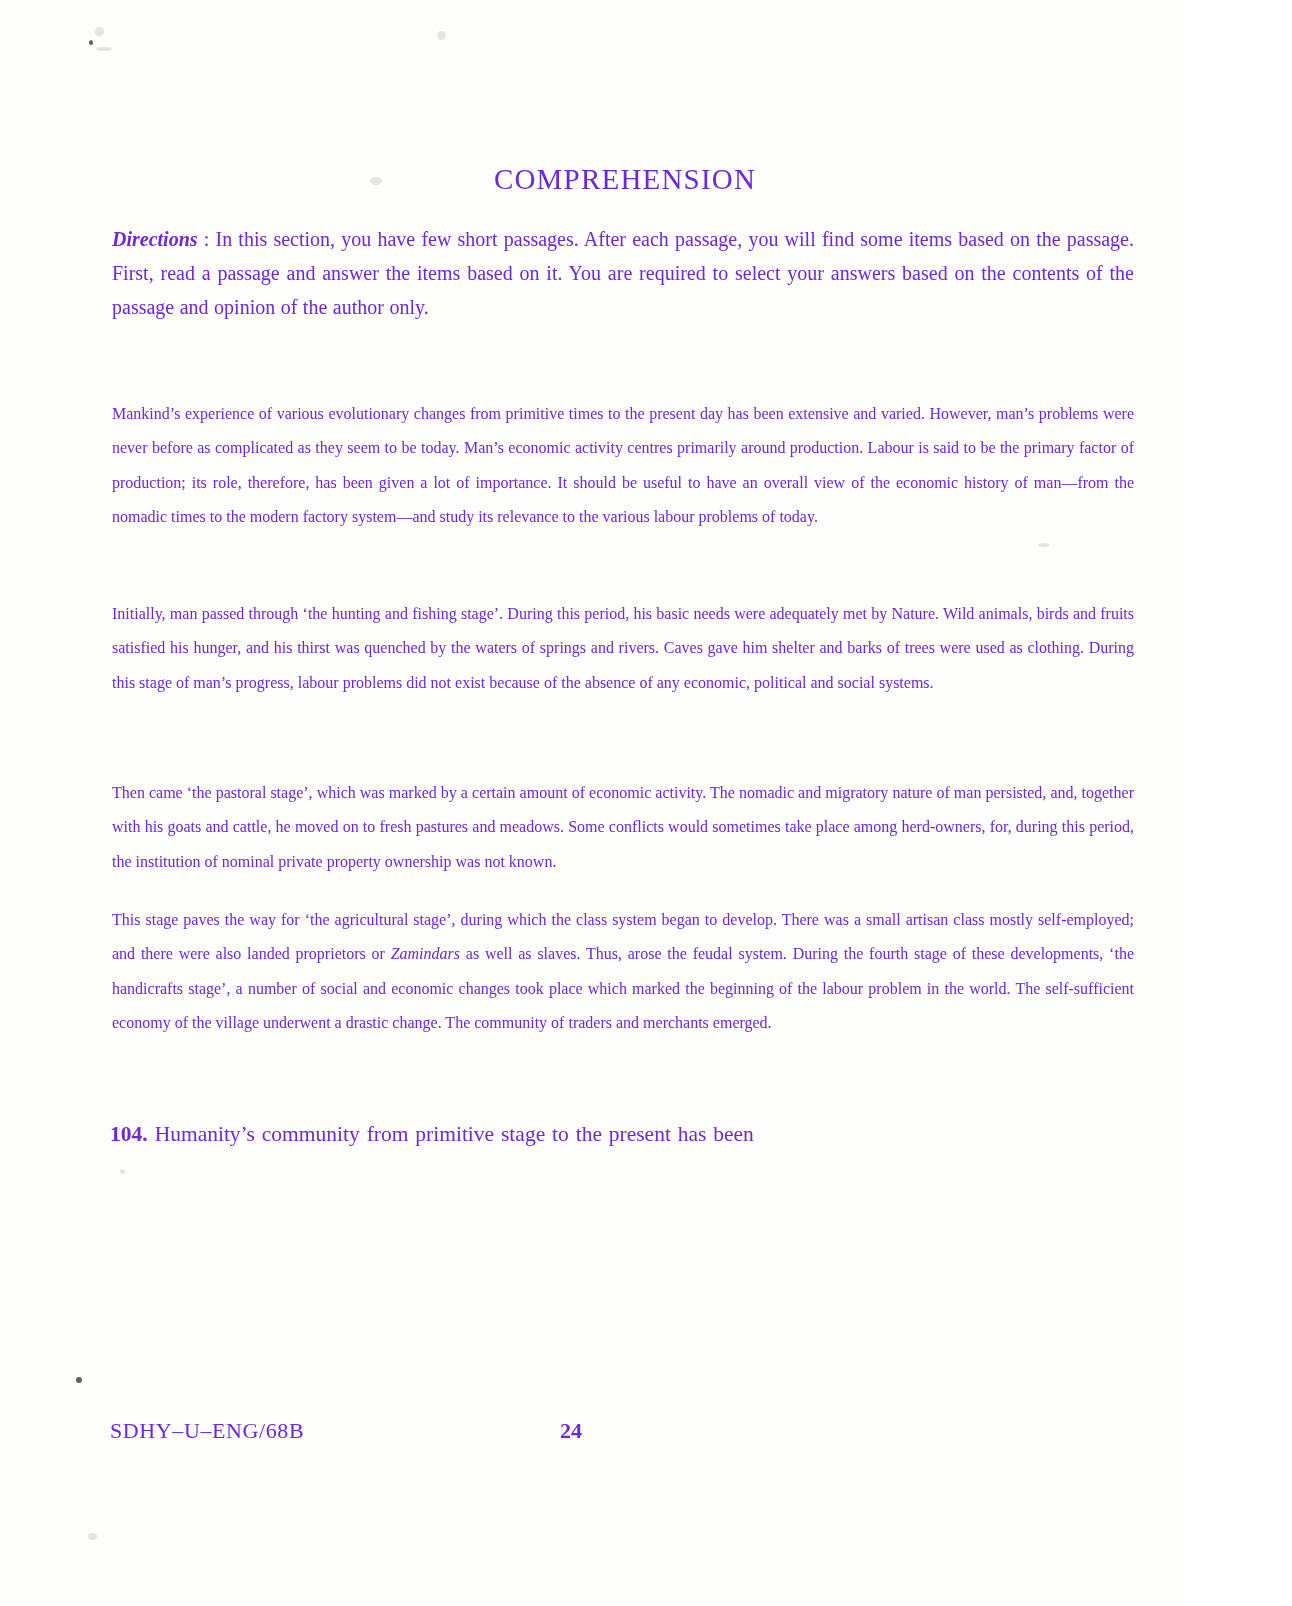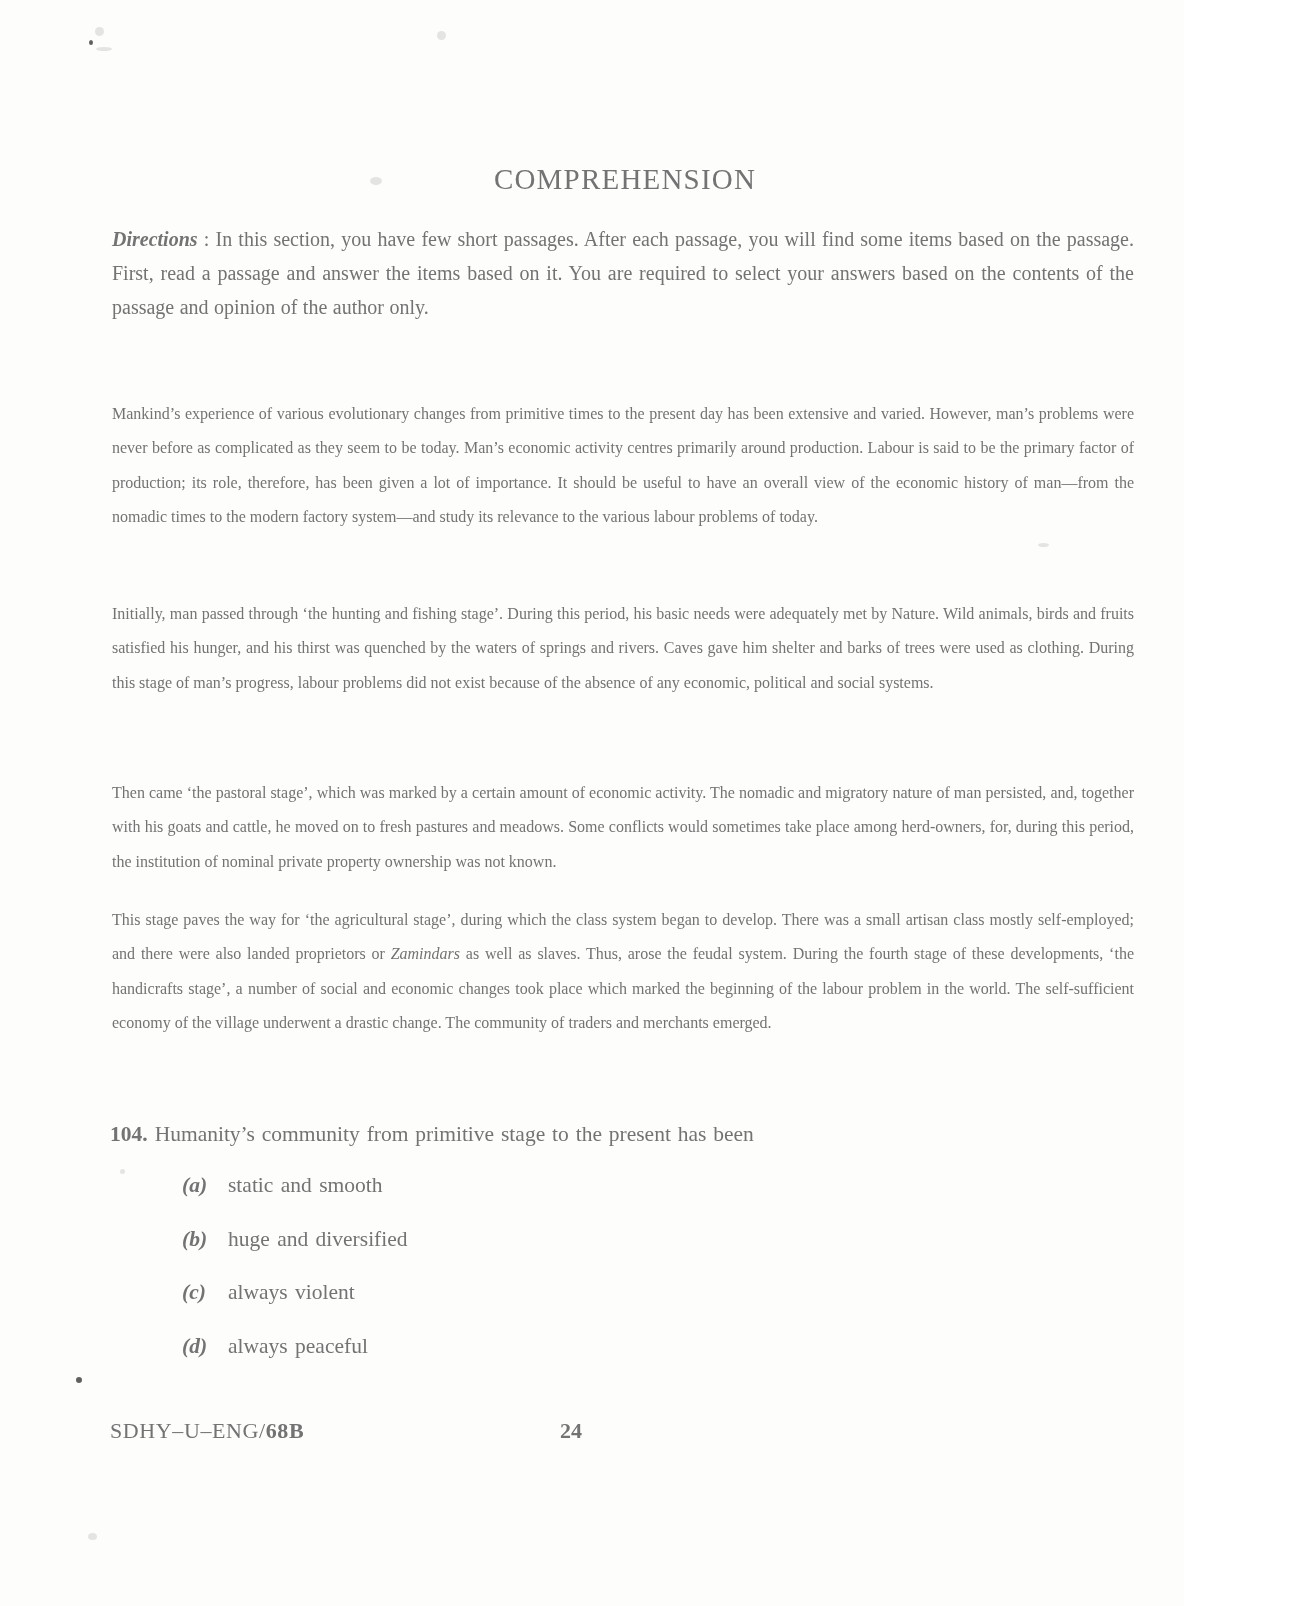--- a/index.html
+++ b/index.html
@@ -7,21 +7,21 @@
     padding: 0;
     background: #ffffff;
   }
   .page {
     position: relative;
     width: 1184px;
     height: 1606px;
     background: #fdfdfc;
     overflow: hidden;
     font-family: "Liberation Serif", "DejaVu Serif", serif;
-    color: #737373;
+    color: #6d28d9;
   }
 
   
   .doc-title {
     position: absolute;
     left: 0;
     top: 163px;
     width: 1250px;
     text-align: center;
     font-size: 29px;
@@ -117,21 +117,21 @@
 
   
   .footer-code {
     position: absolute;
     left: 110px;
     top: 1418px;
     font-size: 22px;
     letter-spacing: 0.6px;
     font-family: "Liberation Serif", "DejaVu Serif", serif;
   }
-  .footer-code b { font-weight: bold; }
+  .footer-code b { font-weight: normal; }
   .footer-page {
     position: absolute;
     left: 560px;
     top: 1418px;
     width: 110px;
     text-align: left;
     font-size: 22px;
     font-weight: bold;
   }
 
@@ -161,34 +161,20 @@
   <div class="passage" id="para1">Initially, man passed through ‘the hunting and fishing stage’. During this period, his basic needs were adequately met by Nature. Wild animals, birds and fruits satisfied his hunger, and his thirst was quenched by the waters of springs and rivers. Caves gave him shelter and barks of trees were used as clothing. During this stage of man’s progress, labour problems did not exist because of the absence of any economic, political and social systems.</div>
 
   <div class="passage" id="para2">Then came ‘the pastoral stage’, which was marked by a certain amount of economic activity. The nomadic and migratory nature of man persisted, and, together with his goats and cattle, he moved on to fresh pastures and meadows. Some conflicts would sometimes take place among herd-owners, for, during this period, the institution of nominal private property ownership was not known.</div>
 
   <div class="passage" id="para3">This stage paves the way for ‘the agricultural stage’, during which the class system began to develop. There was a small artisan class mostly self-employed; and there were also landed proprietors or <i>Zamindars</i> as well as slaves. Thus, arose the feudal system. During the fourth stage of these developments, ‘the handicrafts stage’, a number of social and economic changes took place which marked the beginning of the labour problem in the world. The self-sufficient economy of the village underwent a drastic change. The community of traders and merchants emerged.</div>
 
   <div class="question">
     <span class="qnum">104.</span><span>Humanity’s community from primitive stage to the present has been</span>
   </div>
 
-  <div class="options">
-    <div class="option-row">
-      <span class="option-label">(a)</span><span class="option-text">static and smooth</span>
-    </div>
-    <div class="option-row">
-      <span class="option-label">(b)</span><span class="option-text">huge and diversified</span>
-    </div>
-    <div class="option-row">
-      <span class="option-label">(c)</span><span class="option-text">always violent</span>
-    </div>
-    <div class="option-row">
-      <span class="option-label">(d)</span><span class="option-text">always peaceful</span>
-    </div>
-  </div>
 
   <div class="footer-code">
     <span>SDHY–U–ENG/</span><b>68B</b>
   </div>
   <div class="footer-page">24</div>
 
   <div class="speck" style="left:89px;  top:40px;  width:4px;  height:5px;"></div>
   <div class="speck faint" style="left:95px;  top:27px;  width:9px;  height:9px;"></div>
   <div class="speck faint" style="left:96px;  top:47px;  width:16px; height:4px;"></div>
   <div class="speck faint" style="left:437px; top:31px;  width:9px;  height:9px;"></div>

